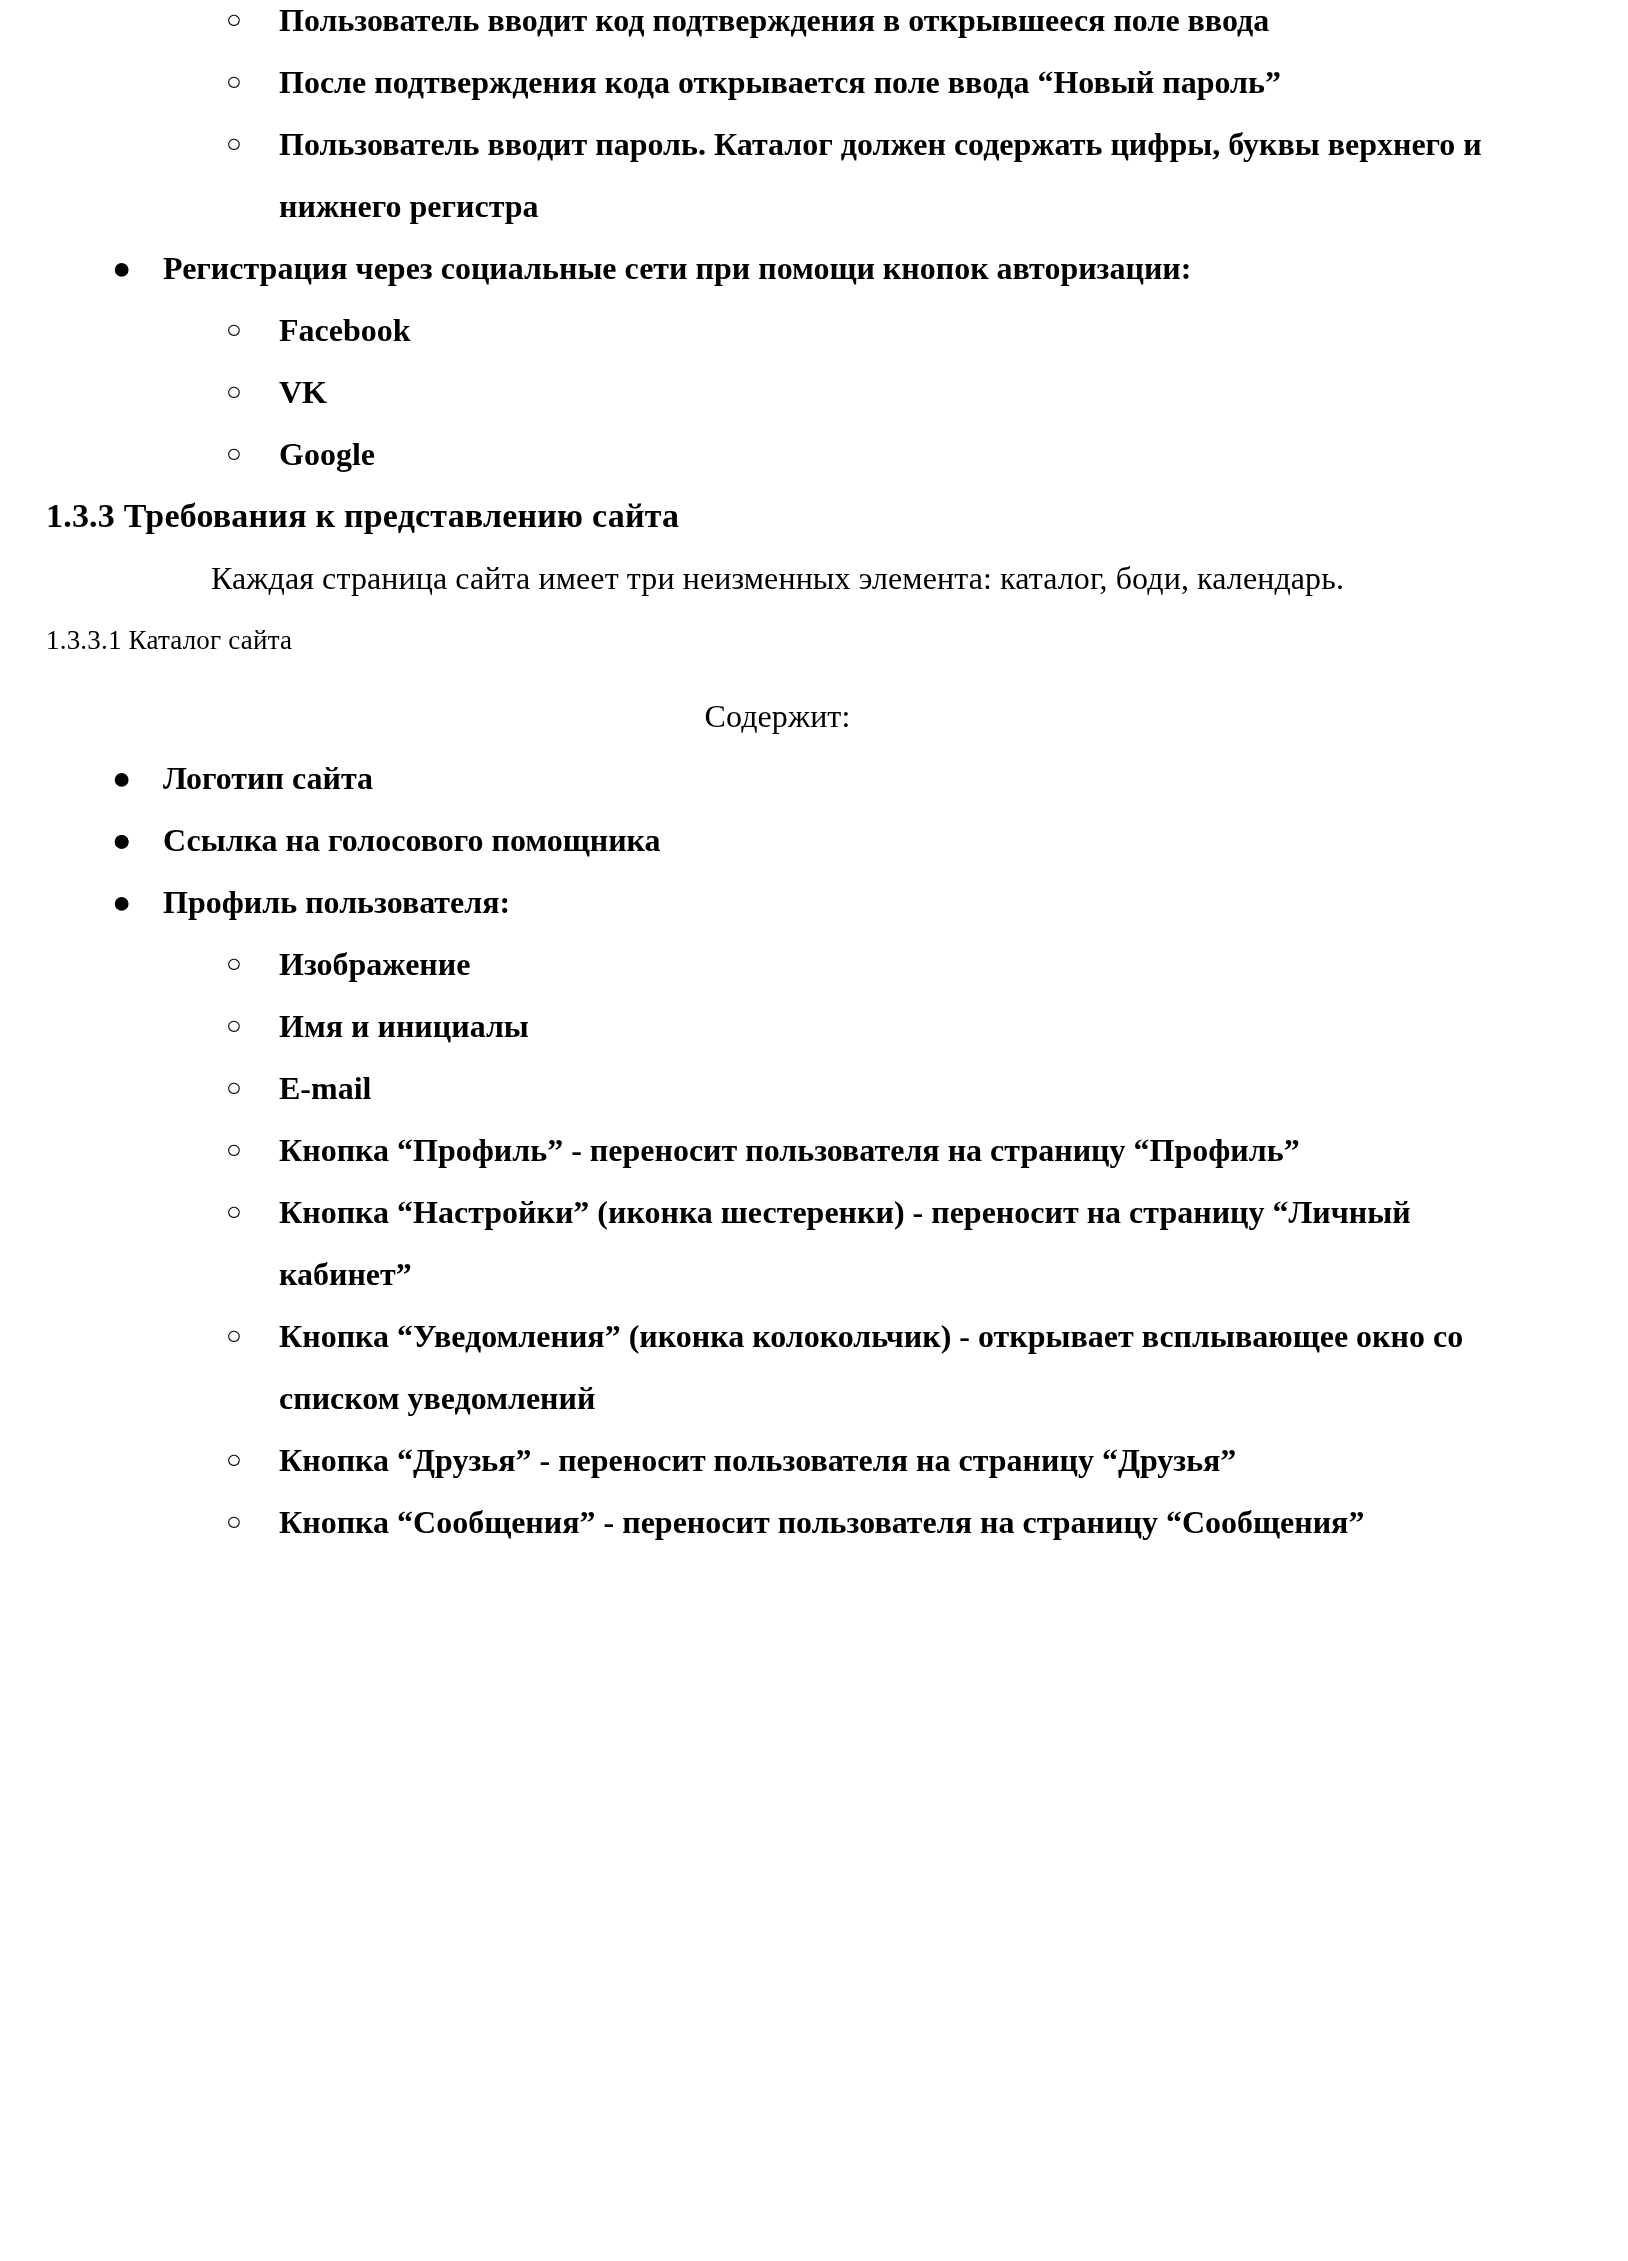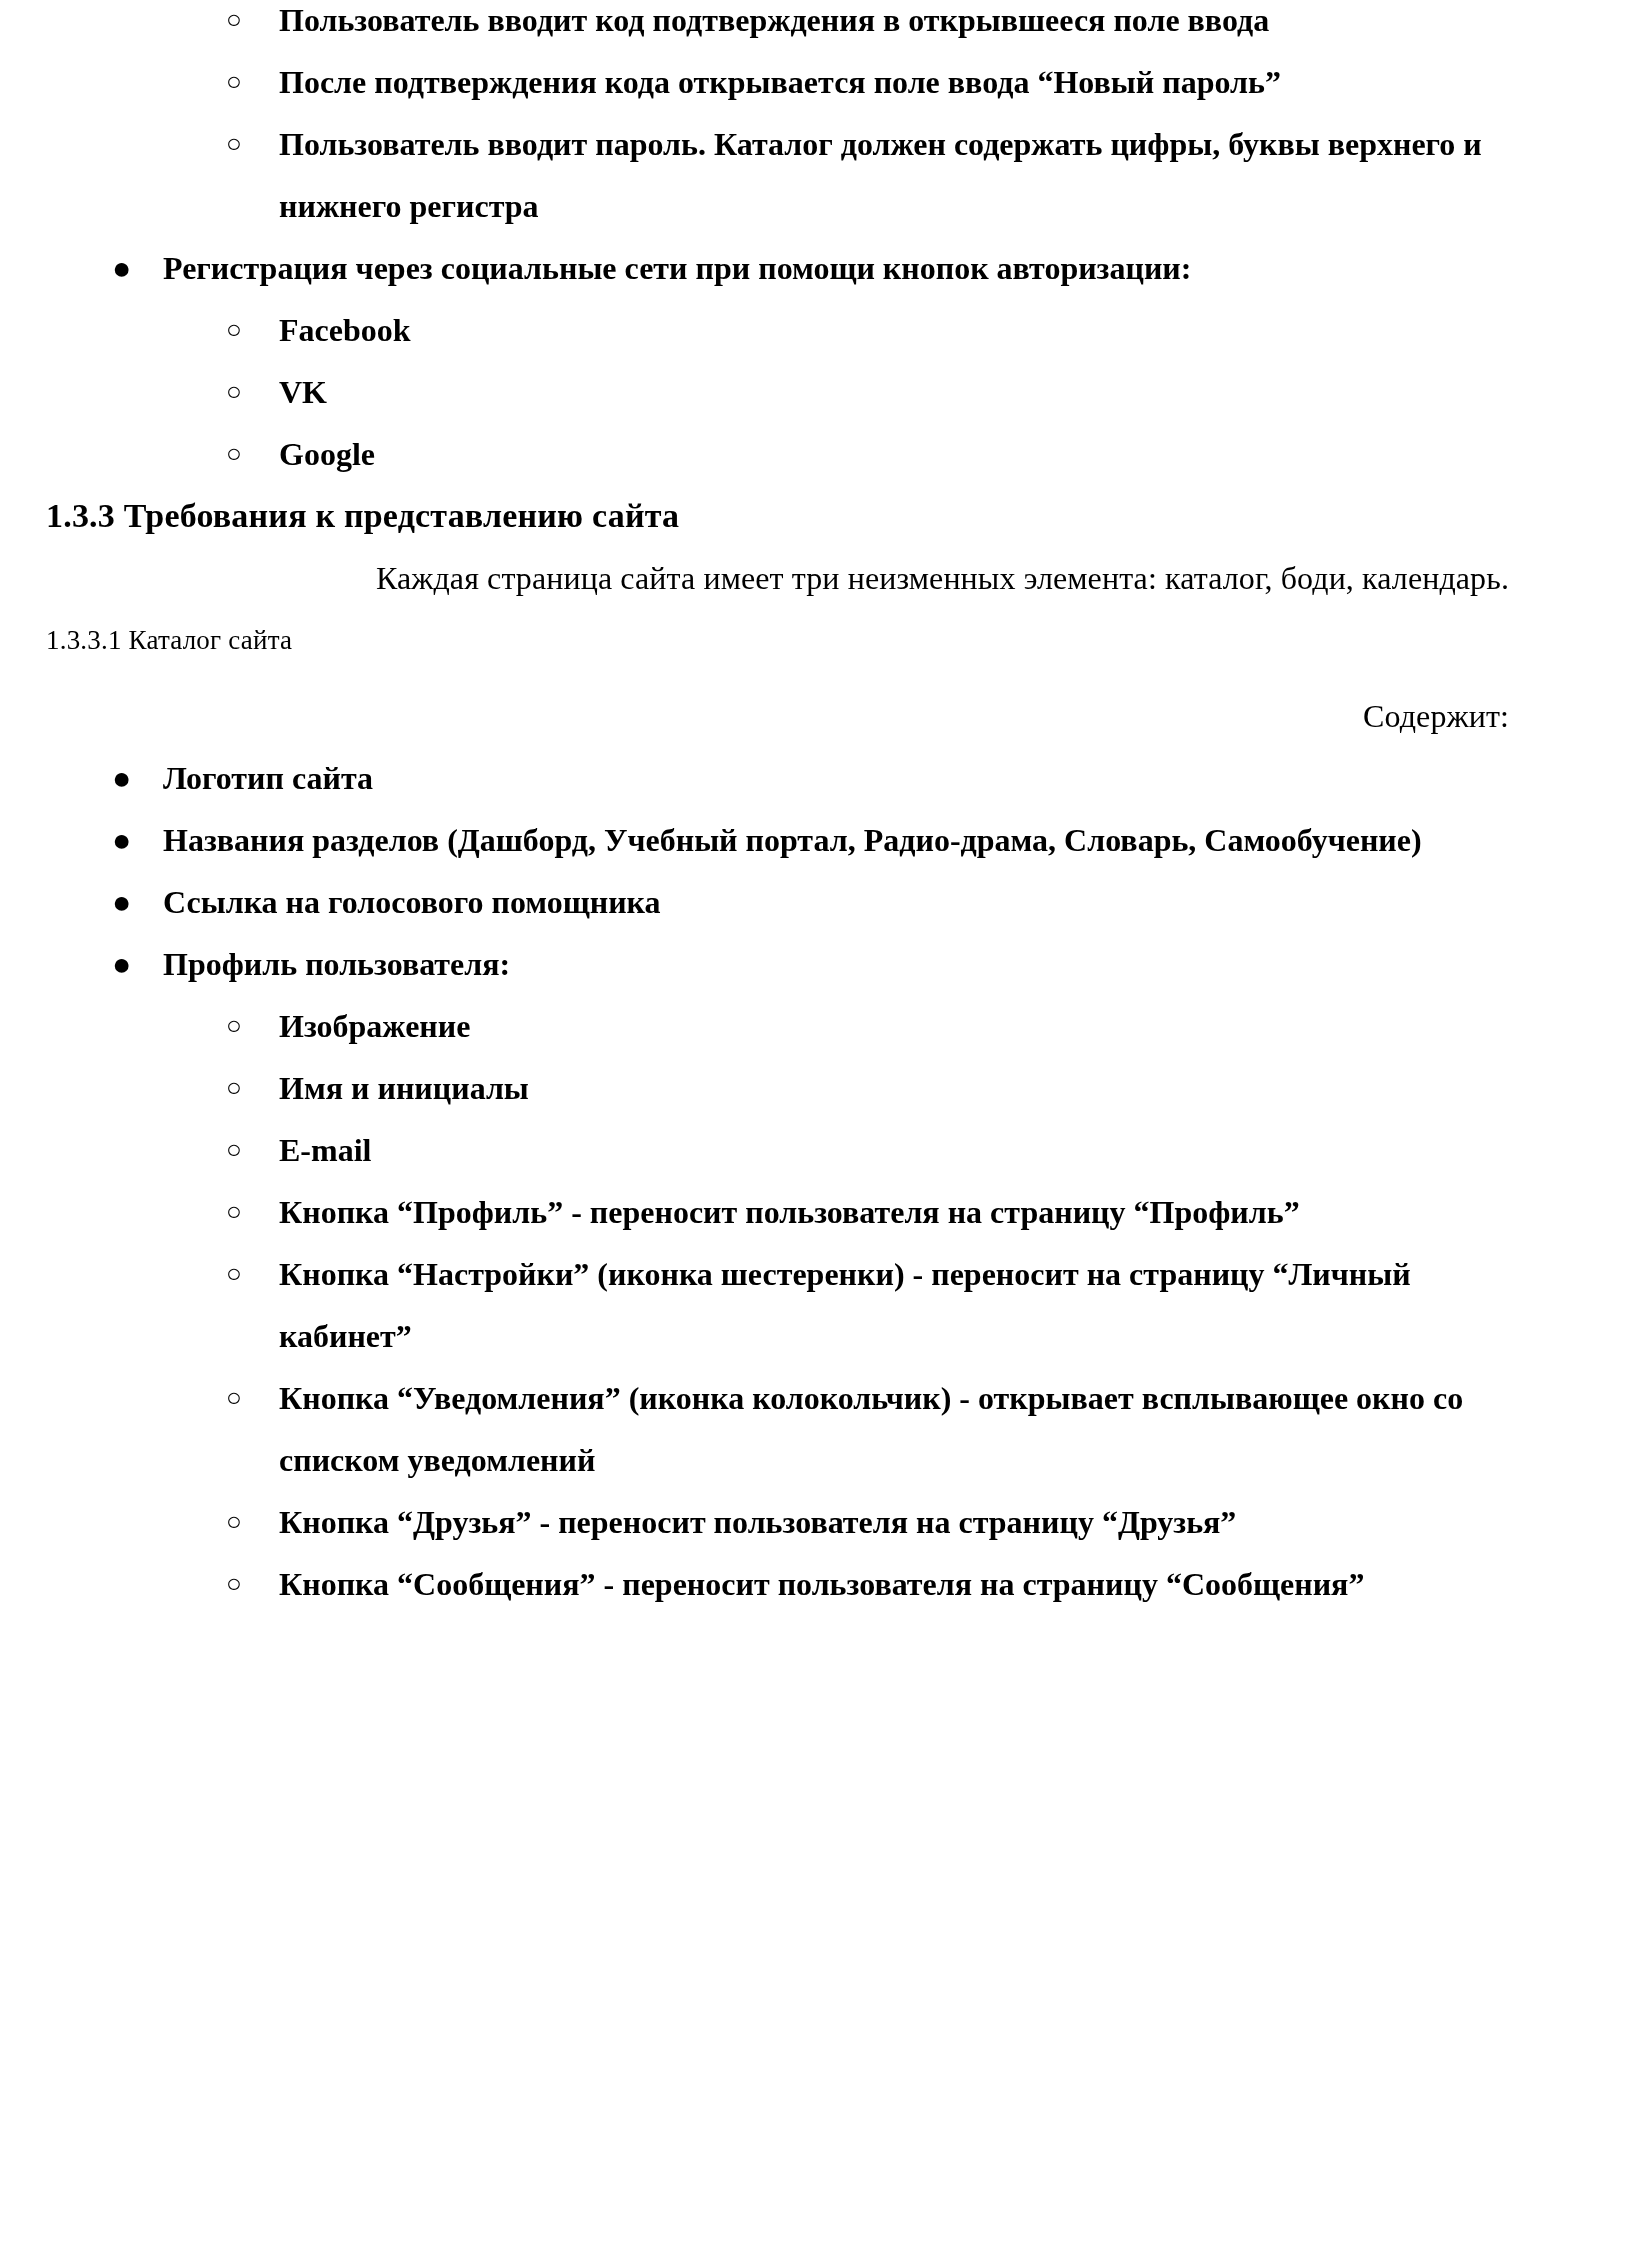--- a/index.html
+++ b/index.html
@@ -26,21 +26,21 @@
     left: 46px;
     top: -11.2px;
     width: 1463px;
   }
 
   
   .para {
     font-size: 32px;
     line-height: 62px;
     margin: 0;
-    text-align: right;
+    text-align: center;
     letter-spacing: 0.1px;
   }
   .para.spaced-small { margin-top: 14.4px; }
 
   .h3 {
     font-size: 34px;
     line-height: 62px;
     font-weight: bold;
     margin: 0;
     letter-spacing: 0.2px;
@@ -162,21 +162,20 @@
 
     <p class="para spaced-small">Содержит:</p>
 
     <ul class="lvl1 spaced-small">
       <li class="bullet1">
         <span class="marker bullet-filled">●</span>
         <span class="txt">Логотип сайта</span>
       </li>
       <li class="bullet1">
         <span class="marker bullet-filled">●</span>
-        <span class="txt">Названия разделов (Дашборд, Учебный портал, Радио-драма, Словарь, Самообучение)</span>
       </li>
       <li class="bullet1">
         <span class="marker bullet-filled">●</span>
         <span class="txt">Ссылка на голосового помощника</span>
       </li>
       <li class="bullet1">
         <span class="marker bullet-filled">●</span>
         <span class="txt">Профиль пользователя:</span>
       </li>
     </ul>

